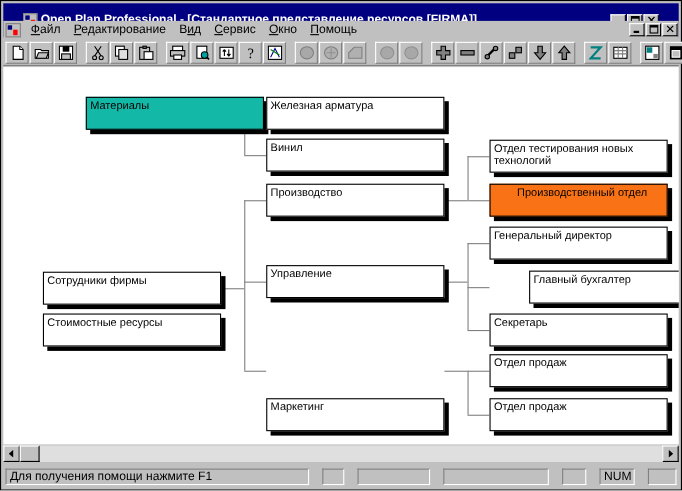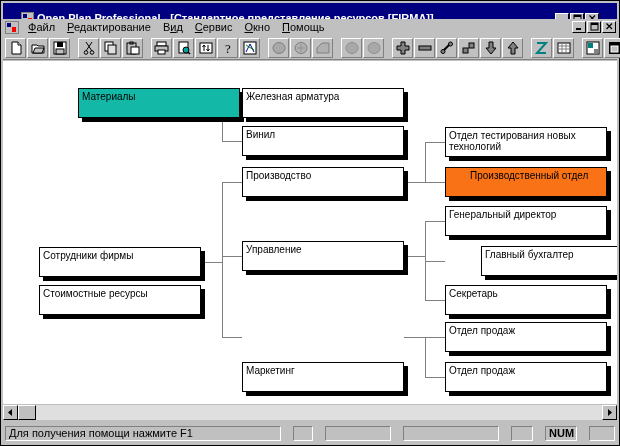--- a/index.html
+++ b/index.html
@@ -260,21 +260,21 @@
     line-height: 13px;
     padding: 0 3px;
     white-space: nowrap;
     overflow: hidden;
   }
   .sb-panel.main { flex: 1 1 auto; }
   .sb-panel.p1 { width: 20px; }
   .sb-panel.p2 { width: 66px; }
   .sb-panel.p3 { width: 96px; }
   .sb-panel.p4 { width: 22px; }
-  .sb-panel.num { width: 32px; text-align: center; font-weight: bold; }
+  .sb-panel.num { width: 32px; text-align: center; }
   .sb-panel.p6 { width: 26px; }
 </style>
 </head>
 <body>
 
 <div id="app">
 
   <div class="titlebar">
     <div class="titlebar-icon"></div>
     <div class="titlebar-text">Open Plan Professional - [Стандартное представление ресурсов [FIRMA]]</div>

